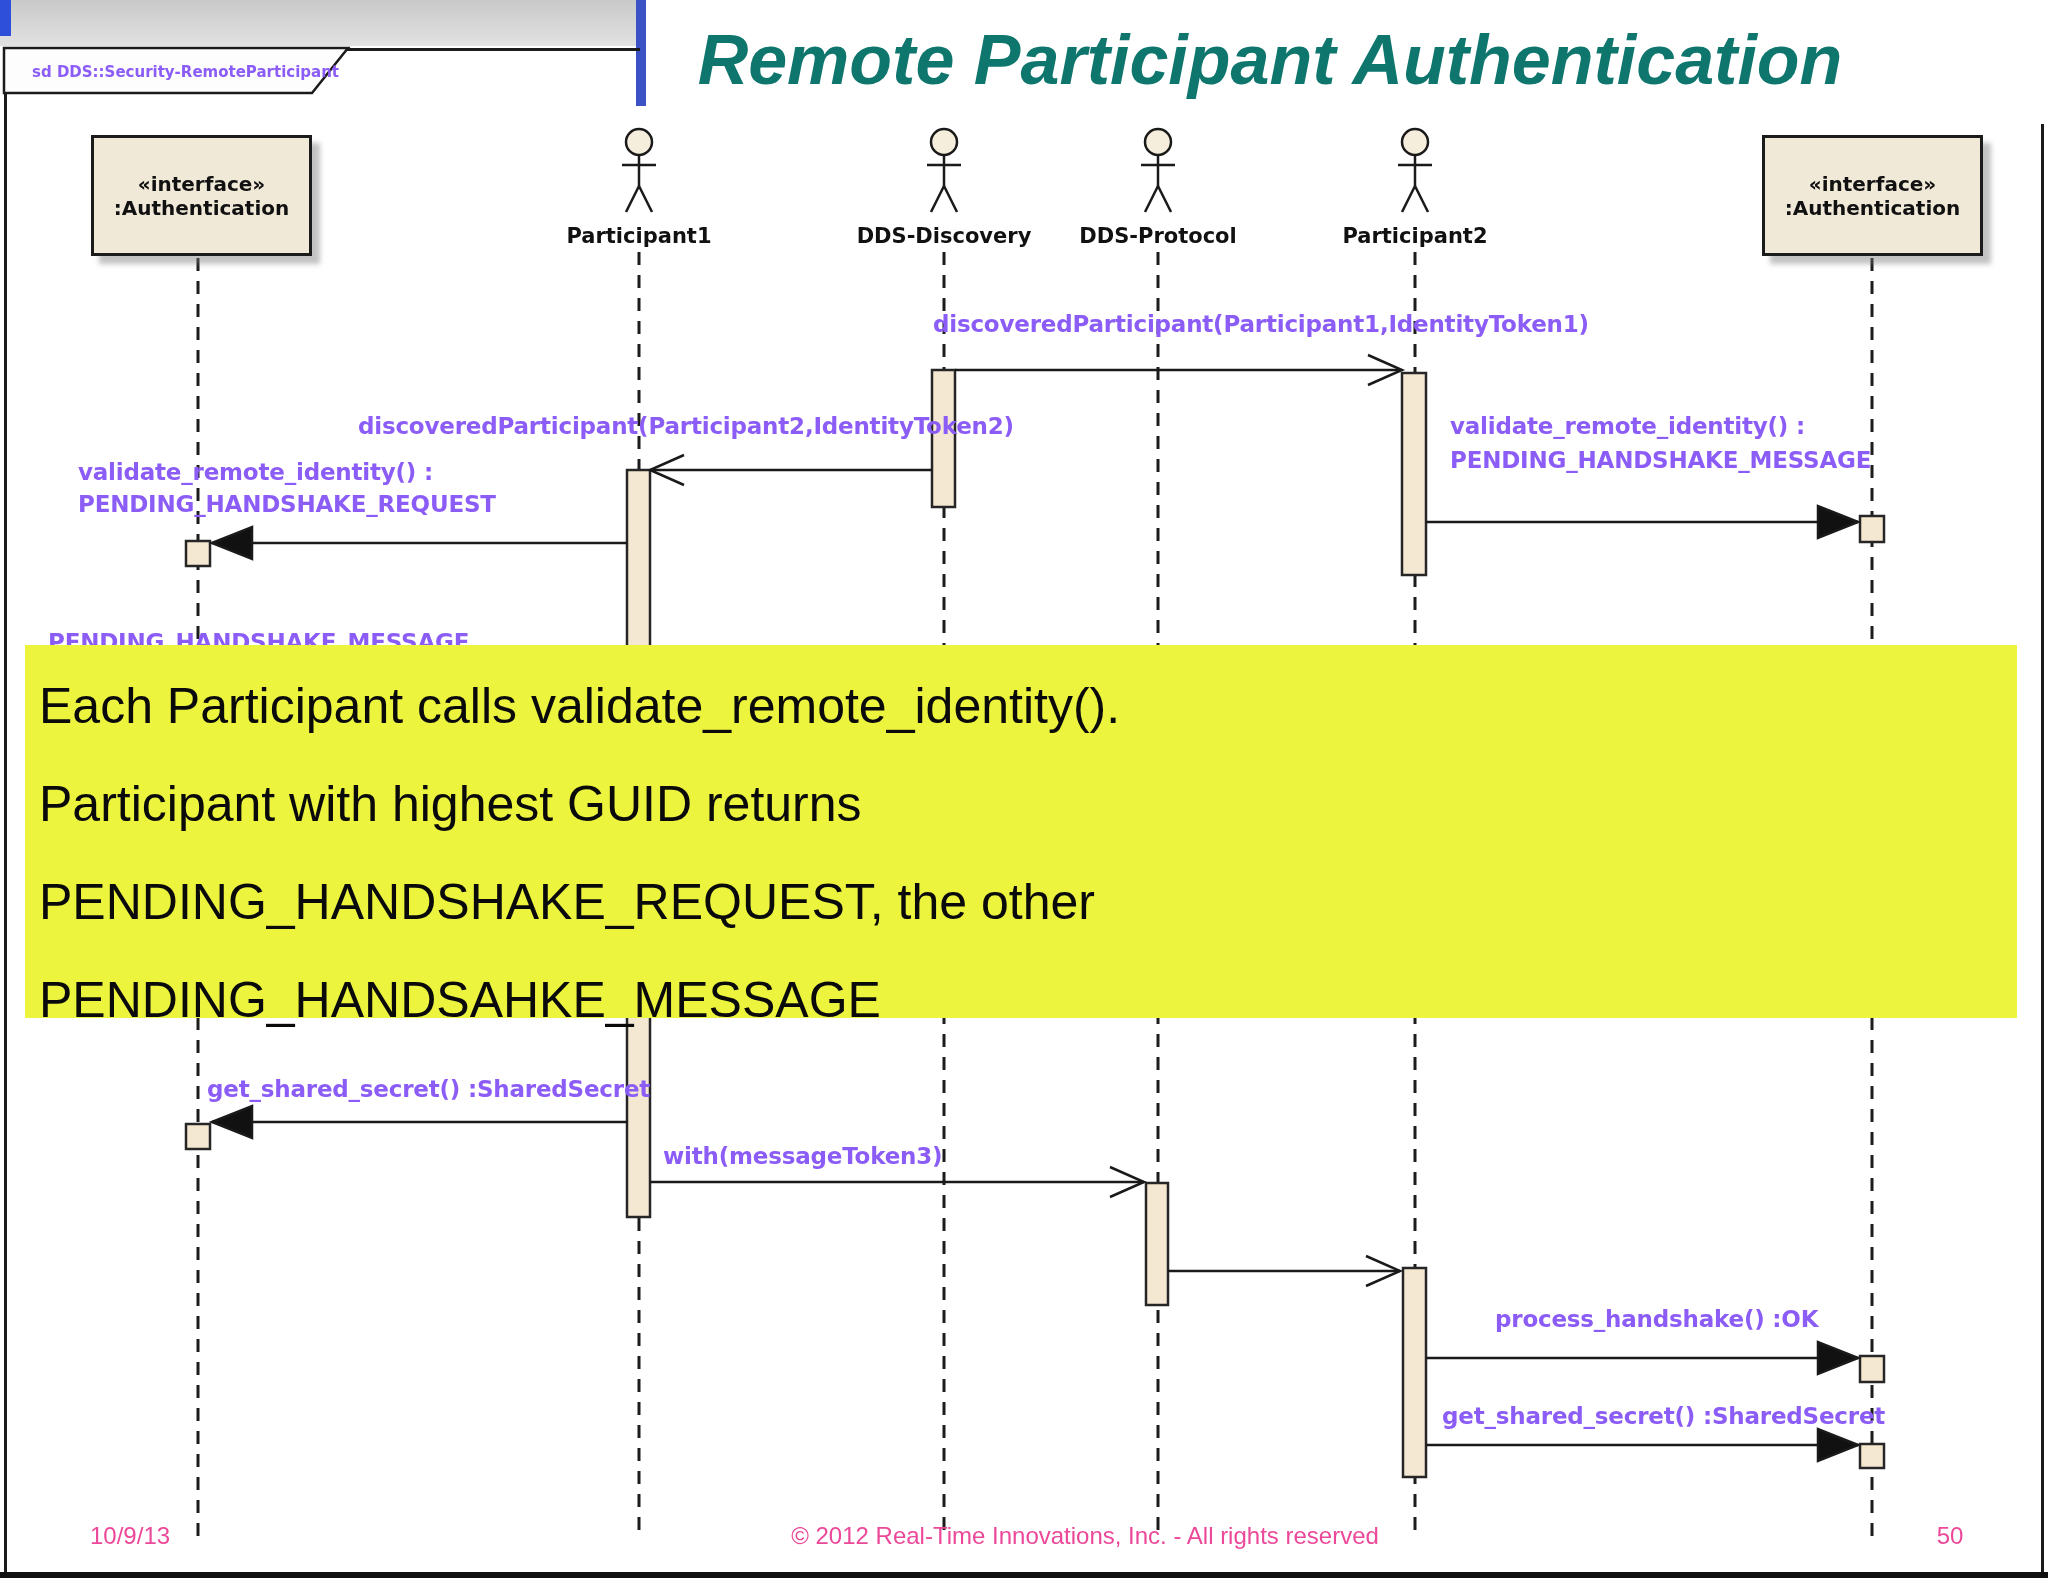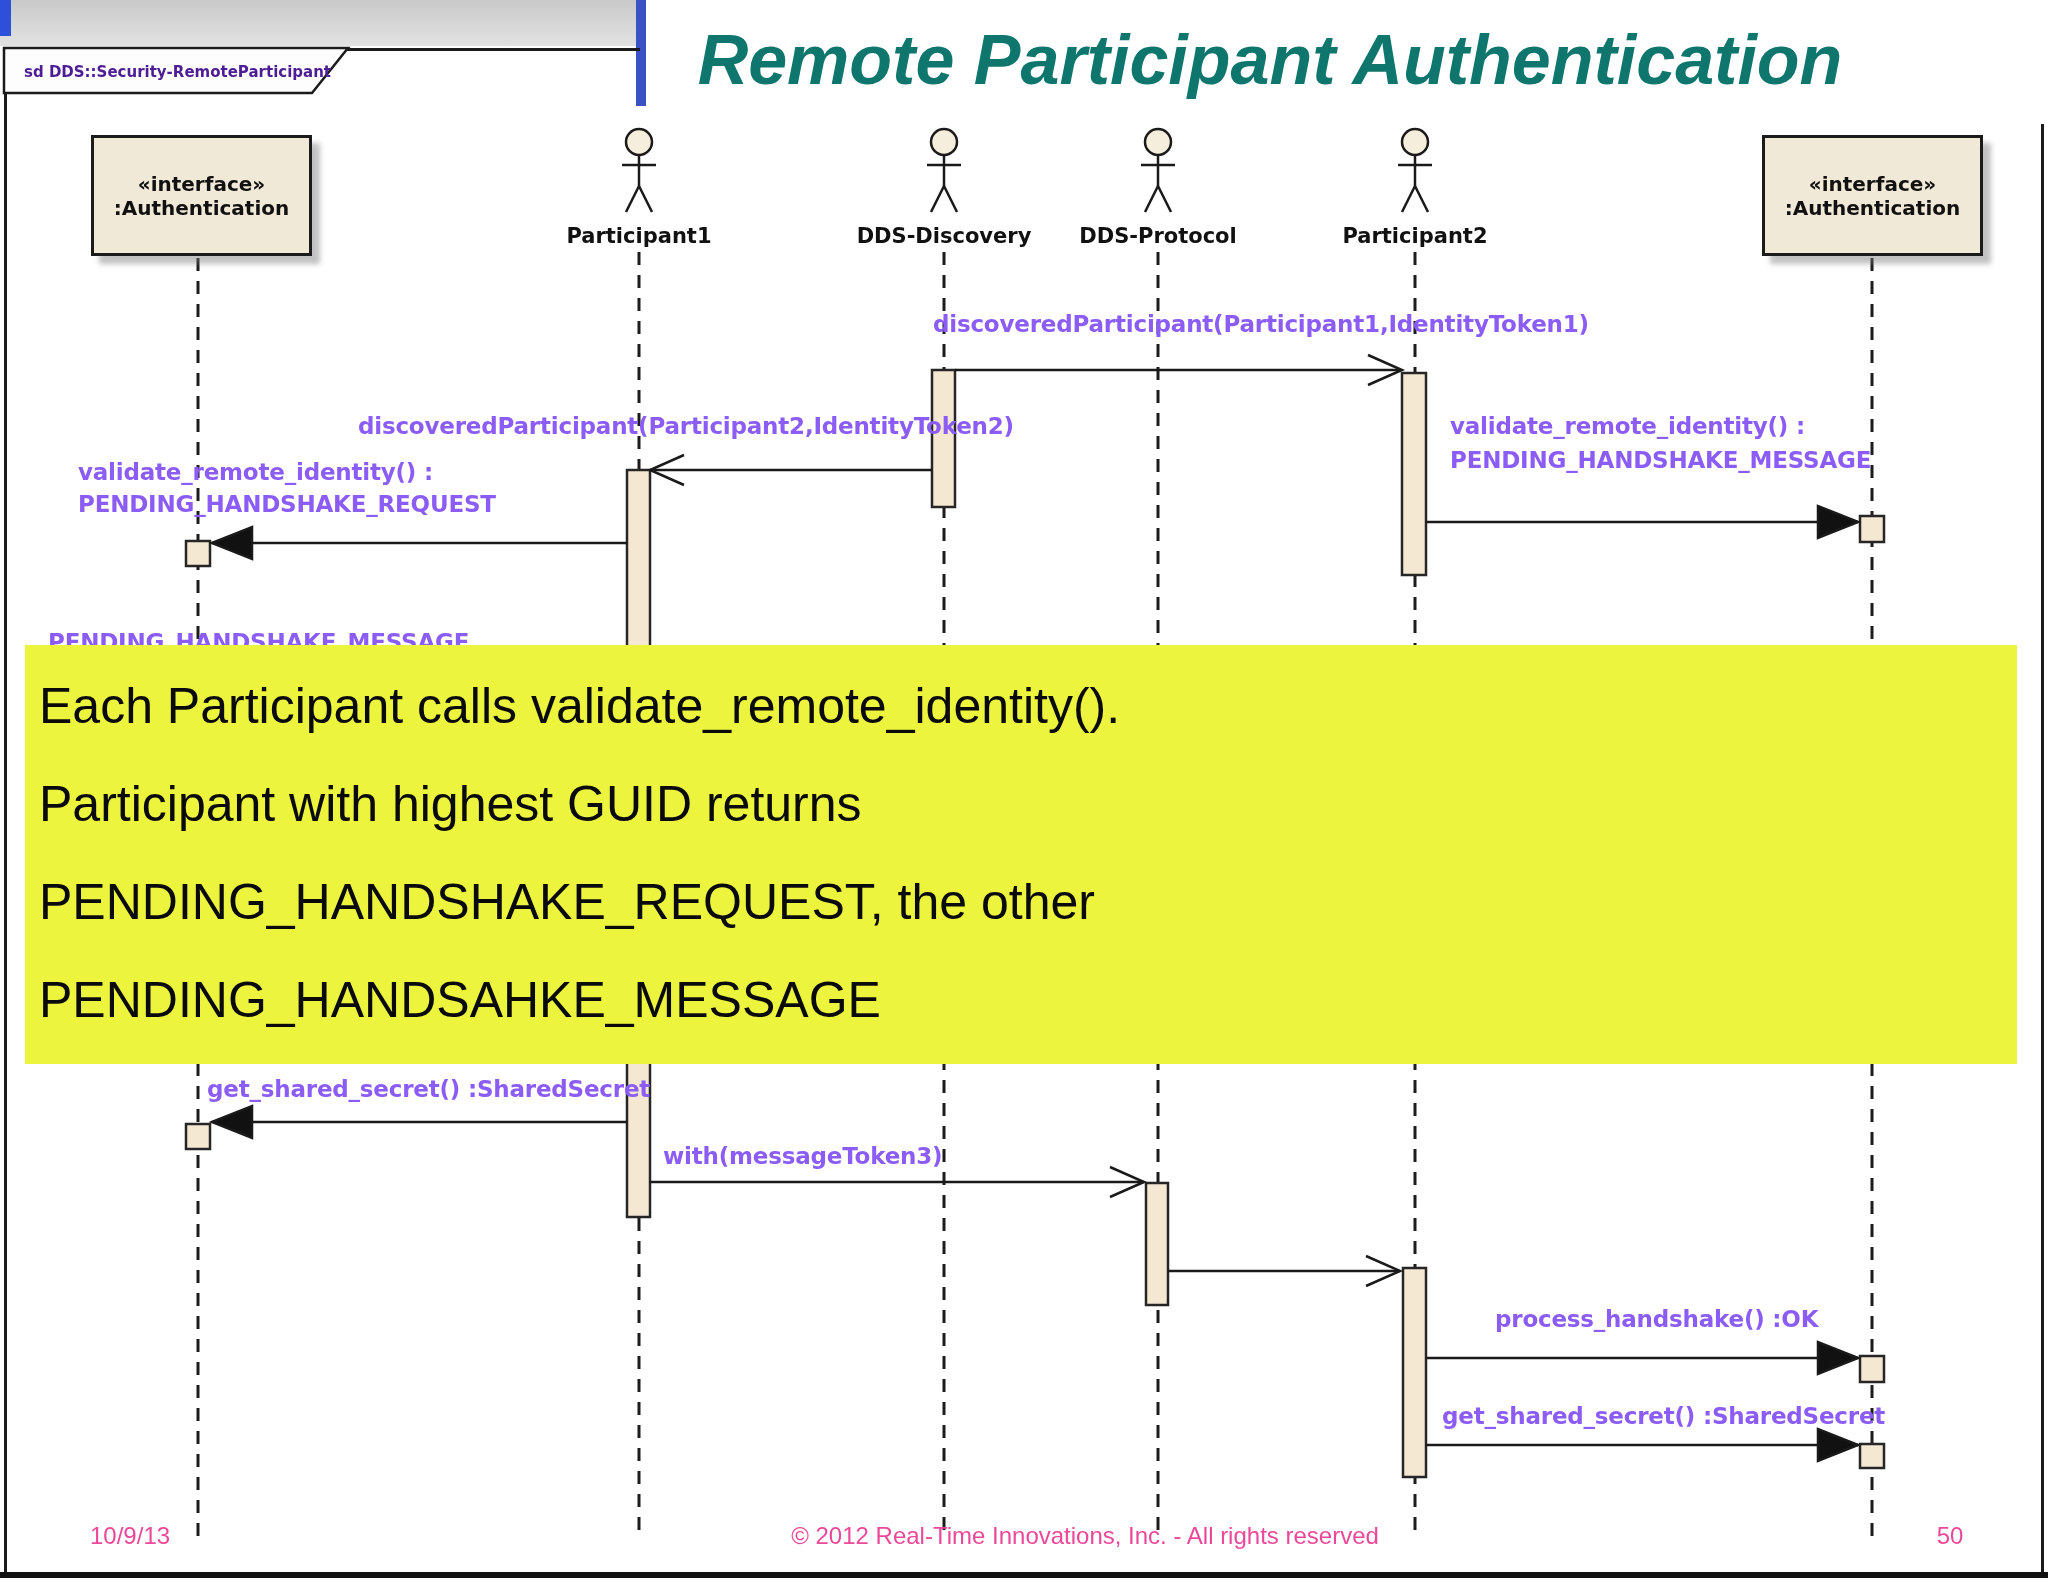--- a/index.html
+++ b/index.html
@@ -7,35 +7,35 @@
          font-family:"DejaVu Sans", sans-serif;}
   .abs{position:absolute;}
   
   .gray-band{left:0;top:0;width:636px;height:46px;background:linear-gradient(#c9c9c9,#e2e2e2);z-index:0;}
   .blue-strip-left{left:0;top:0;width:11px;height:36px;background:#2e4fd9;z-index:4;}
   .blue-strip-mid{left:636px;top:0;width:10px;height:106px;background:#3b52c5;z-index:0;}
   
   .title{left:620px;top:14px;width:1300px;height:92px;line-height:92px;text-align:center;
          font-family:"Liberation Sans", sans-serif;font-weight:bold;font-size:70px;color:#0f766e;z-index:2;font-style:italic;}
   
-  .frame-label{left:24px;top:57px;width:330px;height:30px;line-height:30px;
-               font-size:15px;font-weight:bold;color:#4c1d95;z-index:2;}
+  .frame-label{left:32px;top:57px;width:330px;height:30px;line-height:30px;
+               font-size:15px;font-weight:bold;color:#8b5cf6;z-index:2;}
   
   .iface{width:221px;height:121px;background:#f1e9d8;border:3px solid #1b1b1b;box-sizing:border-box;
          display:flex;flex-direction:column;justify-content:center;align-items:center;
          box-shadow:8px 8px 5px rgba(120,120,120,0.45);z-index:2;}
   .iface div{font-size:20px;font-weight:bold;color:#111;}
   
   .actor-label{width:200px;height:26px;line-height:26px;text-align:center;
                font-size:21px;font-weight:bold;color:#111;z-index:2;}
   
   .mlabel{height:27px;line-height:27px;font-size:23px;font-weight:bold;color:#8b5cf6;
           letter-spacing:-0.2px;white-space:nowrap;z-index:2;}
   
-  .callout{left:25px;top:645px;width:1992px;height:419px;background:#edf43e;z-index:3;
+  .callout{left:25px;top:645px;width:1992px;height:373px;background:#edf43e;z-index:3;
            padding:12px 0 0 14px;box-sizing:border-box;}
   .callout-line{font-family:"Liberation Sans", sans-serif;font-size:50px;line-height:98px;
                 color:#0a0a0a;white-space:nowrap;}
   
   .footer-text{height:30px;line-height:30px;font-family:"Liberation Sans", sans-serif;
                font-size:24px;color:#ec4899;z-index:2;}
   svg.overlay{position:absolute;left:0;top:0;z-index:1;}
 </style>
 </head>
 <body>

